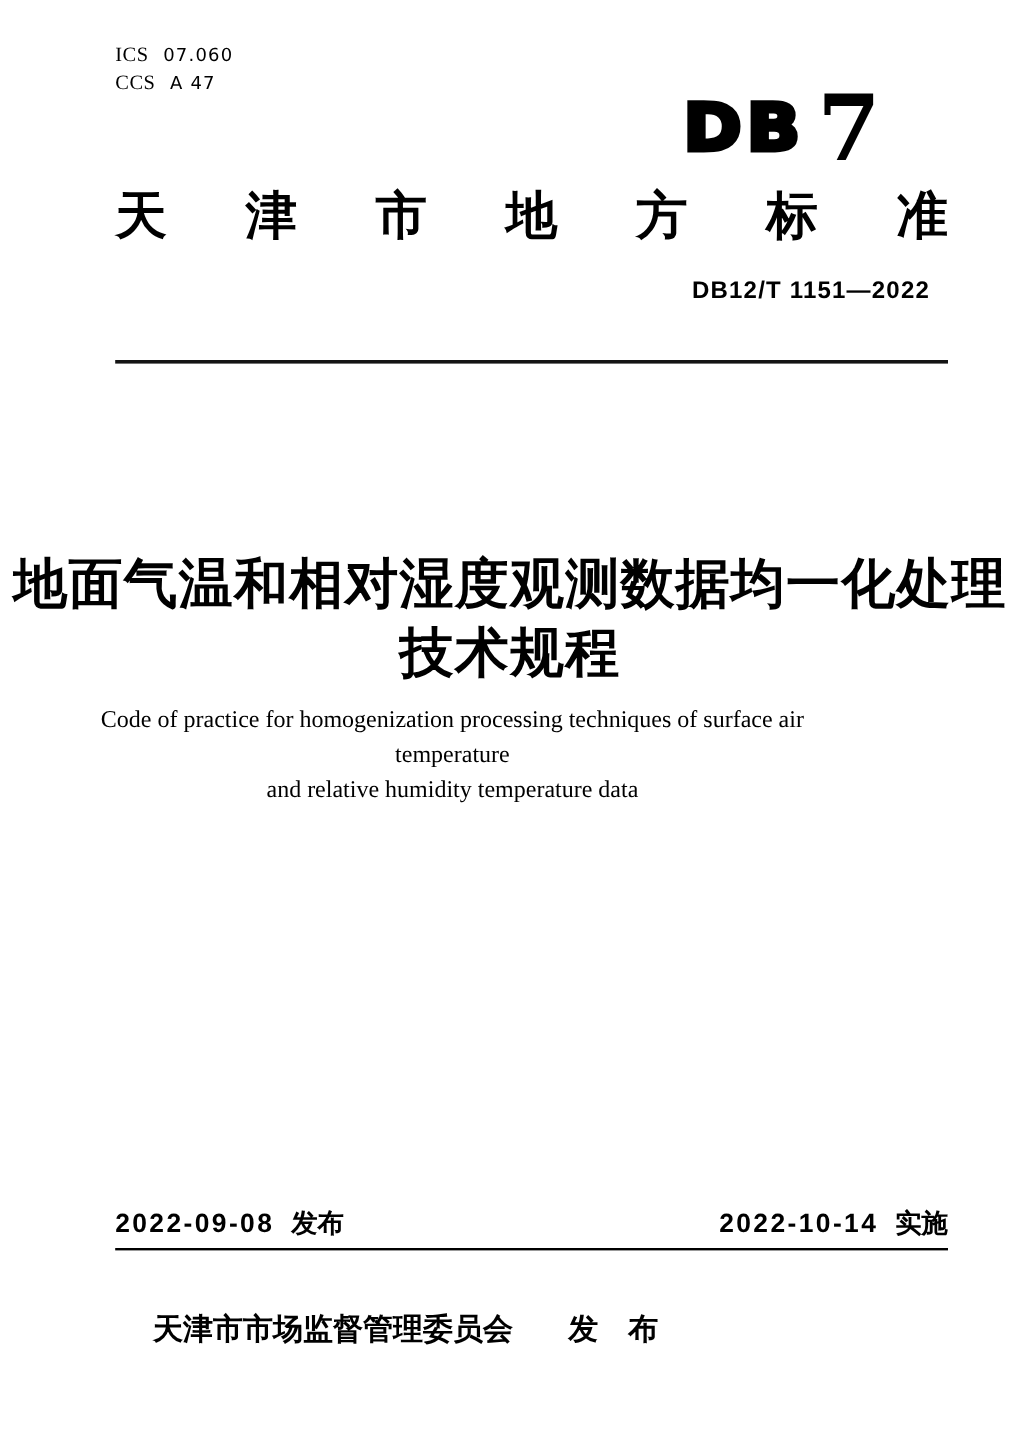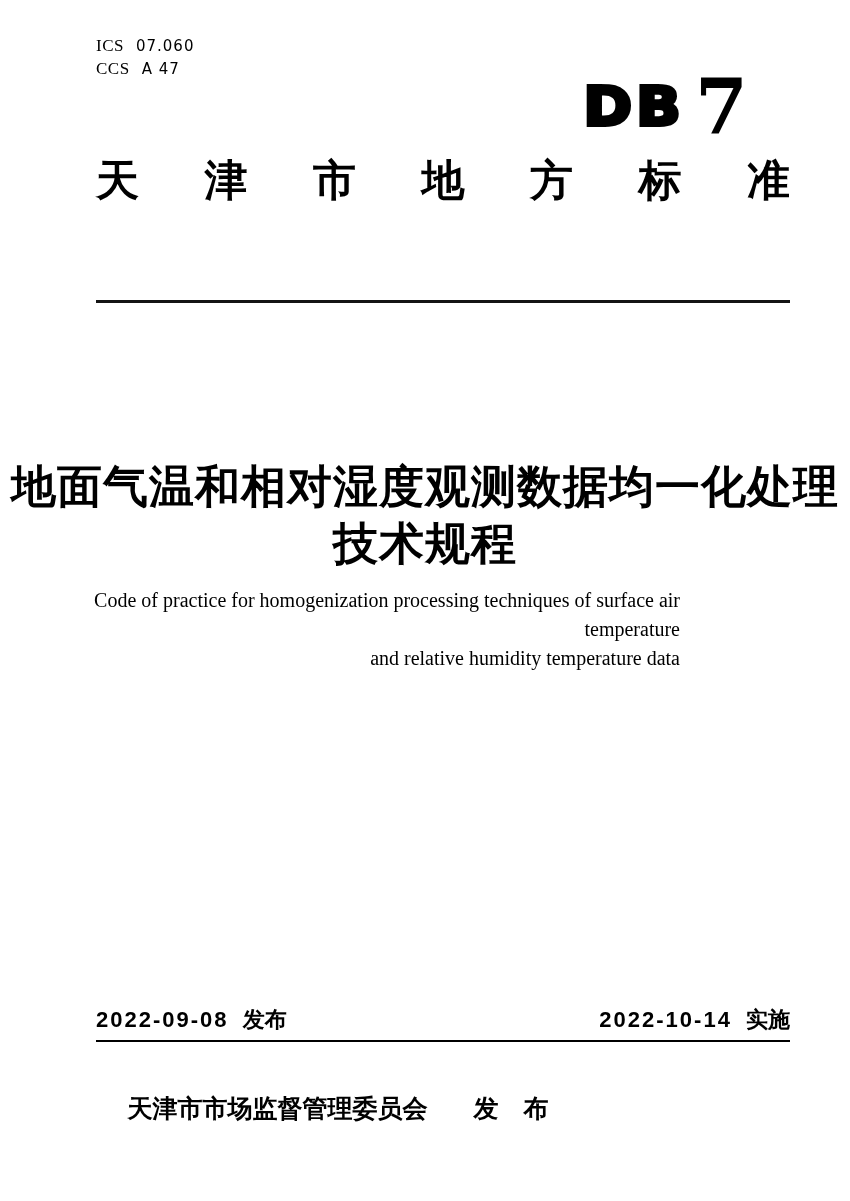--- a/index.html
+++ b/index.html
@@ -11,21 +11,21 @@
   }
   .page { position: absolute; inset: 0; }
 
   
   .ics-block { position: absolute; left: 96px; top: 36px; }
   .ics-row { display: flex; align-items: baseline; margin-bottom: 3px; }
   .ics-label { font-family: "Liberation Serif", serif; font-size: 17px; letter-spacing: 0.5px; }
   .ics-value { font-family: "DejaVu Sans", sans-serif; font-size: 15px; margin-left: 12px; letter-spacing: 1px; text-align: center; }
 
   
-  .logo { position: absolute; top: 74px; right: 102px; display: flex; }
+  .logo { position: absolute; top: 74px; right: 116px; display: flex; }
   .logo-db {
     display: inline-block;
     font-family: "DejaVu Sans", sans-serif; font-weight: 900;
     font-size: 54px; line-height: 66px; letter-spacing: 4px;
     -webkit-text-stroke: 4px #000; transform: scaleX(1.08); transform-origin: right bottom;
   }
   .logo-num {
     font-family: "DejaVu Serif", serif; font-weight: 700;
     font-size: 76px; line-height: 66px; margin-left: 10px;
   }
@@ -48,22 +48,22 @@
   
   .title-zh {
     position: absolute; left: 0; top: 458px; width: 850px;
     text-align: center; font-size: 45px; font-weight: 700;
     line-height: 57px; letter-spacing: 1px;
   }
 
   
   .title-en {
     position: absolute; left: 0; top: 586px; width: 680px;
-    text-align: right; font-family: "Liberation Serif", serif;
-    font-size: 20px; line-height: 29px;
+    text-align: center; font-family: "Liberation Serif", serif;
+    font-size: 20px; line-height: 29px; padding-left: 37px;
   }
 
   
   .dates {
     position: absolute; left: 96px; top: 1007px; width: 694px;
     display: flex; justify-content: space-between;
     font-size: 22px; font-weight: 700; line-height: 26px; gap: 12px;
   }
   .date-num { letter-spacing: 2px; }
   .date-label { margin-left: 8px; }
@@ -101,20 +101,21 @@
   <div class="std-type">
     <span>天</span>
     <span>津</span>
     <span>市</span>
     <span>地</span>
     <span>方</span>
     <span>标</span>
     <span>准</span>
   </div>
 
+  <div class="std-num">DB12/T 1151—2022</div>
 
   <div class="rule-top"></div>
 
   <div class="title-zh">
     <div>地面气温和相对湿度观测数据均一化处理</div>
     <div>技术规程</div>
   </div>
 
   <div class="title-en">
     <div>Code of practice for homogenization processing techniques of surface air temperature</div>

